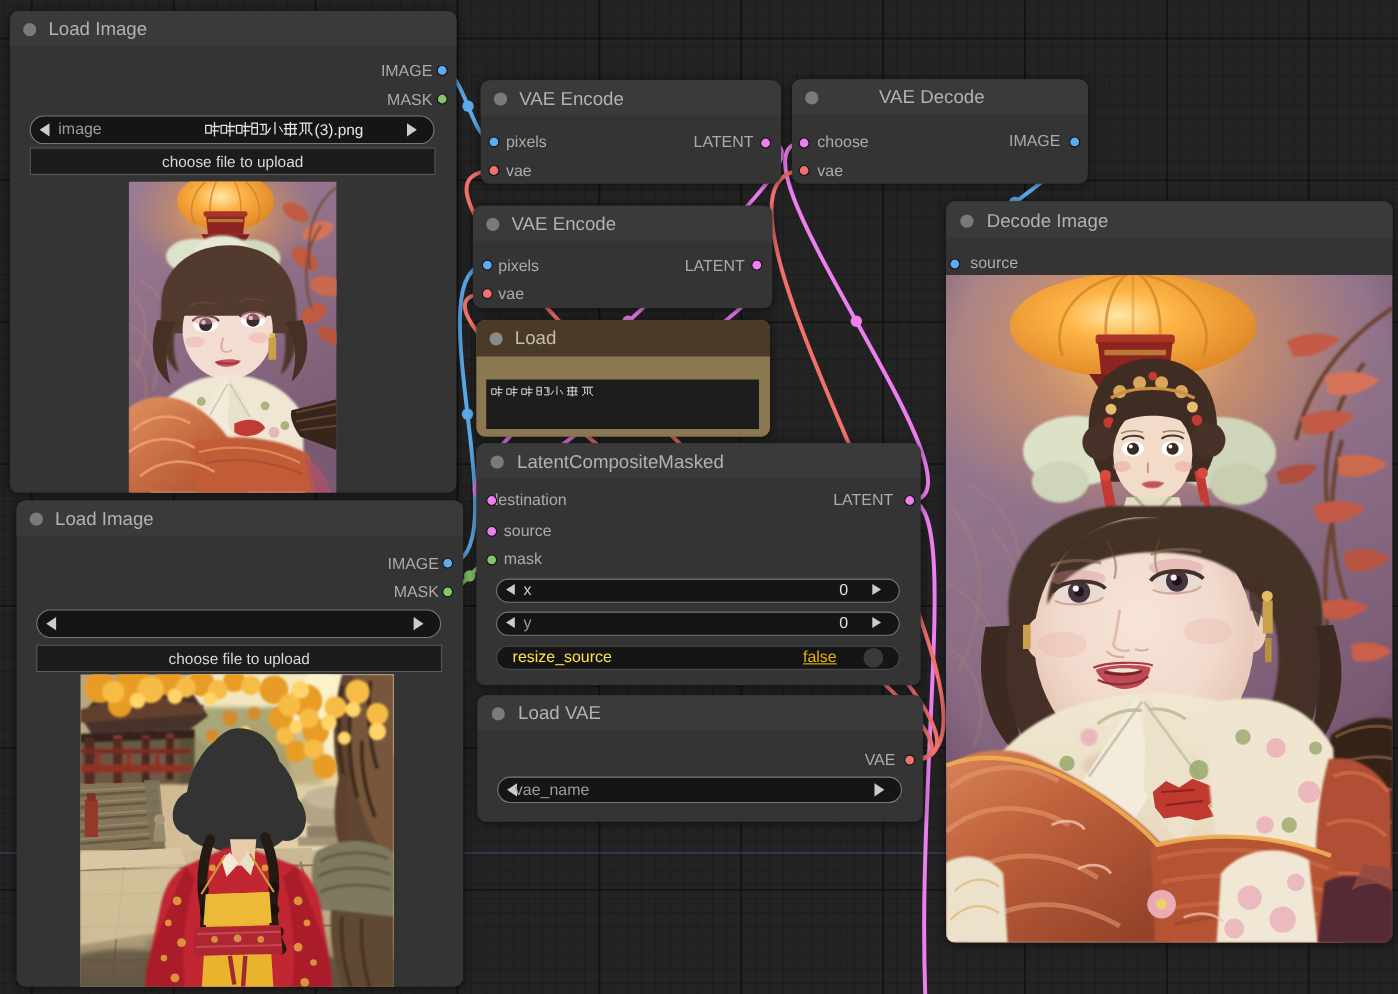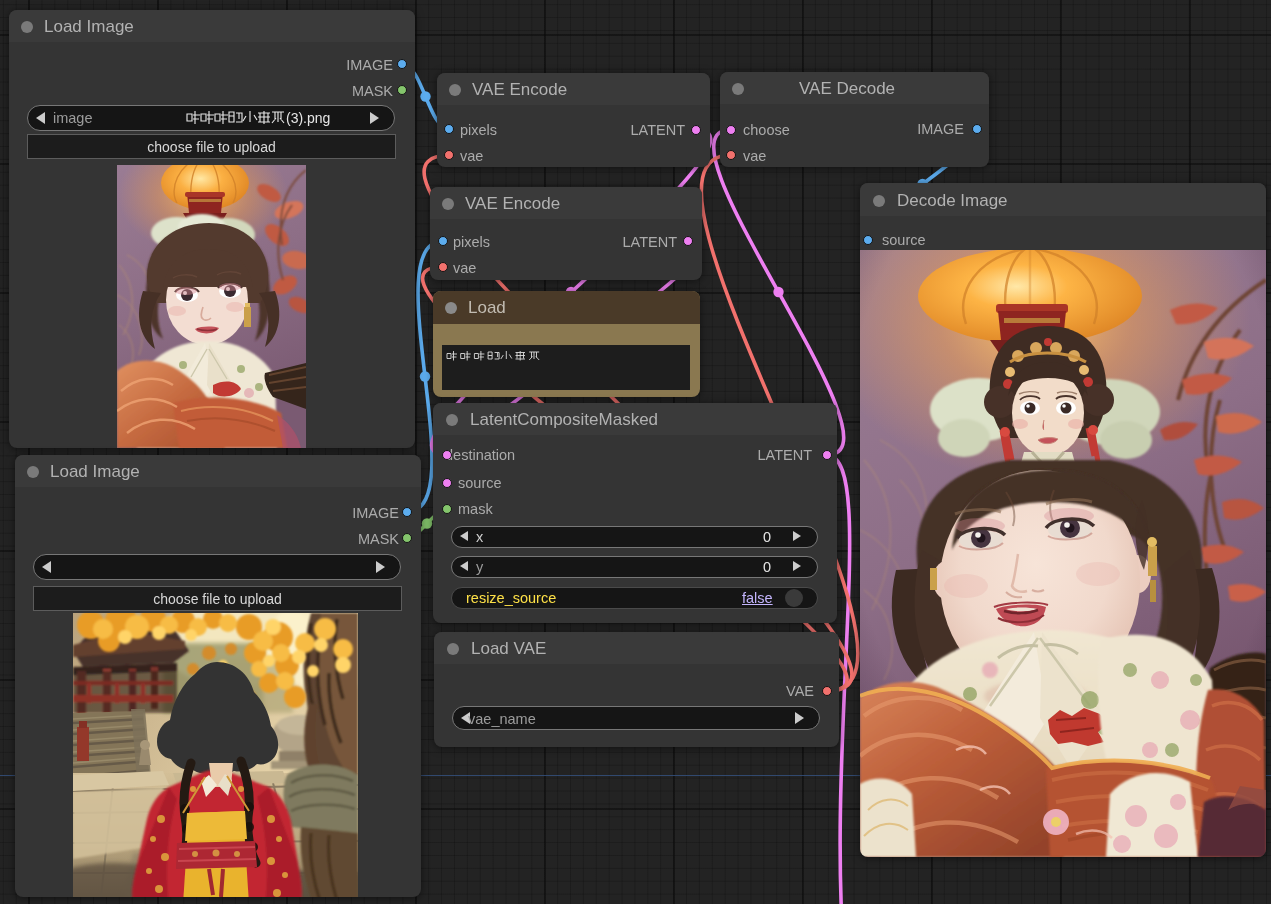--- a/index.html
+++ b/index.html
@@ -155,21 +155,21 @@
  <div class="arrR" style="left:360px;top:128px;border-width:5px 0 5px 8px;"></div>
  <div class="wlabel" style="left:43px;top:126px;color:#cfcfcf;">x</div>
  <div class="wvalue" style="left:330px;top:126px;">0</div>
  <div class="pill" style="left:18px;top:153px;width:367px;height:22px;border-radius:11px;"></div>
  <div class="arrL" style="left:27px;top:158px;border-width:5px 8px 5px 0;"></div>
  <div class="arrR" style="left:360px;top:158px;border-width:5px 0 5px 8px;"></div>
  <div class="wlabel" style="left:43px;top:156px;">y</div>
  <div class="wvalue" style="left:330px;top:156px;">0</div>
  <div class="pill" style="left:18px;top:184px;width:367px;height:22px;border-radius:11px;border-color:#4a4a4a;"></div>
  <div class="wlabel" style="left:33px;top:187px;color:#fde047;">resize_source</div>
- <div class="wvalue" style="left:309px;top:187px;color:#c4b5fd;text-decoration:underline;">false</div>
+ <div class="wvalue" style="left:297px;top:187px;color:#eab308;text-decoration:underline;">false</div>
  <div style="position:absolute;left:352px;top:186px;width:18px;height:18px;border-radius:50%;background:#3a3a3a;"></div>
 </div>
 
 <div class="node" style="left:434px;top:632px;width:405px;height:115px;">
  <div class="ntitle"></div>
  <div class="tdot" style="left:13px;top:11px;"></div>
  <div class="ttext" style="left:37px;top:7px;">Load VAE</div>
  <div class="plabel" style="right:25px;top:51px;">VAE</div>
  <div class="pill" style="left:18px;top:74px;width:368px;height:24px;border-radius:12px;"></div>
  <div class="arrL" style="left:27px;top:80px;"></div>

